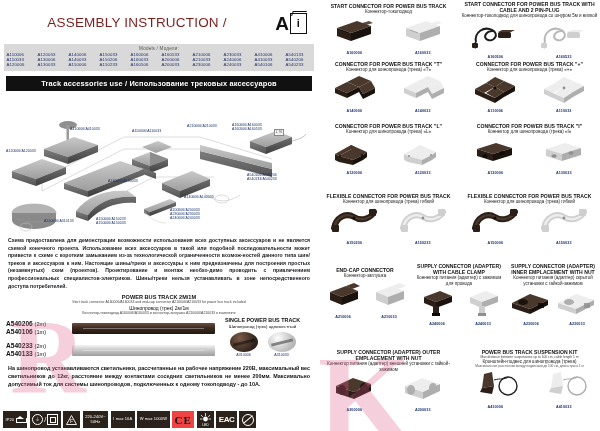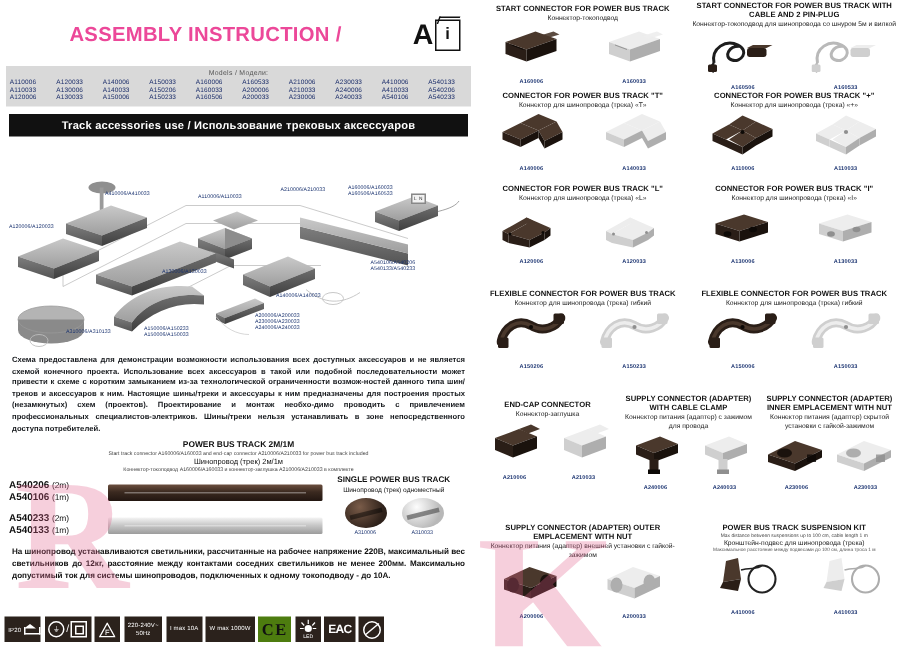--- a/index.html
+++ b/index.html
@@ -15,21 +15,21 @@
   
   .left-col{position:absolute;left:0;top:0;width:318px;height:431px;}
 
   
   .hdr{display:flex;align-items:center;height:44px;padding:2px 4px 0 6px;box-sizing:border-box;}
   .logo{width:60px;text-align:center;flex:0 0 60px;}
   .logo-mark{height:20px;display:flex;align-items:flex-end;justify-content:center;}
   .logo-name{font-size:11px;font-weight:bold;letter-spacing:1px;color:#17120d;
     border-top:1.4px solid #17120d;border-bottom:1.4px solid #17120d;line-height:12px;margin-top:1px;}
   .logo-sub{font-size:3.6px;letter-spacing:2.6px;color:#4a4138;margin-top:1px;}
-  .hdr-title{flex:1;text-align:center;font-size:13.5px;font-weight:bold;line-height:14.5px;letter-spacing:.2px;color:#ec4899;}
+  .hdr-title{flex:1;text-align:center;font-size:13.5px;font-weight:normal;line-height:14.5px;letter-spacing:.2px;color:#7f1d1d;}
   .ai-badge{flex:0 0 46px;display:flex;align-items:center;justify-content:center;gap:1px;}
   .ai-a{font-size:19px;font-weight:bold;color:#111;line-height:19px;}
   .ai-book{width:15px;height:19px;border:1.6px solid #111;position:relative;display:flex;align-items:center;justify-content:center;}
   .ai-book:before{content:"";position:absolute;top:-3px;left:1px;width:13px;height:4px;
     border-top:1.4px solid #111;border-left:1.4px solid #111;transform:skewX(-20deg);}
   .ai-i{font-size:11px;font-weight:bold;color:#111;line-height:11px;}
 
   
   .models{background:#d9d9d9;margin:0 4px;padding:2px 0 3px;text-align:center;}
   .models-cap{font-size:4.6px;color:#555;margin-bottom:1px;letter-spacing:.2px;}
@@ -79,21 +79,21 @@
   .sw-light.sw-circ:before{background:rgba(90,90,90,.7);}
   .sw-code{font-size:3.6px;color:#17306e;margin-top:1px;}
 
   
   .notice{margin:3px 8px 0;font-size:5.4px;line-height:8px;font-weight:bold;text-align:justify;color:#111;}
 
   
   .iconstrip{position:absolute;left:3px;bottom:3px;display:flex;gap:2.5px;align-items:stretch;}
   .ic{background:#2b221c;color:#fff;height:17px;min-width:17px;display:flex;align-items:center;
     justify-content:center;padding:0 2.5px;box-sizing:border-box;}
-  .ic-w{background:#4d7c0f;color:#111;border:none;}
+  .ic-w{background:#ef4444;color:#111;border:none;}
   .ic t{font-size:4px;letter-spacing:.1px;}
   .ic-house{width:9px;height:6px;position:relative;margin-left:1.5px;}
   .ic-house:before{content:"";position:absolute;left:0;bottom:0;width:9px;height:4px;border:.8px solid #fff;border-top:none;}
   .ic-house:after{content:"";position:absolute;left:0;bottom:3.6px;width:0;height:0;
     border-left:4.6px solid transparent;border-right:4.6px solid transparent;border-bottom:3.4px solid #fff;}
   .ic-circ{width:9px;height:9px;border:.9px solid #fff;border-radius:50%;display:flex;align-items:center;justify-content:center;font-size:5px;}
   .ic-sq{width:9px;height:9px;border:.9px solid #fff;display:flex;align-items:center;justify-content:center;}
   .ic-sq i{width:4px;height:4px;border:.8px solid #fff;display:block;font-style:normal;}
   .tri-svg{display:block;}
   .ce{font-family:"Liberation Serif",serif;font-size:11px;font-weight:bold;color:#111;letter-spacing:1px;}

